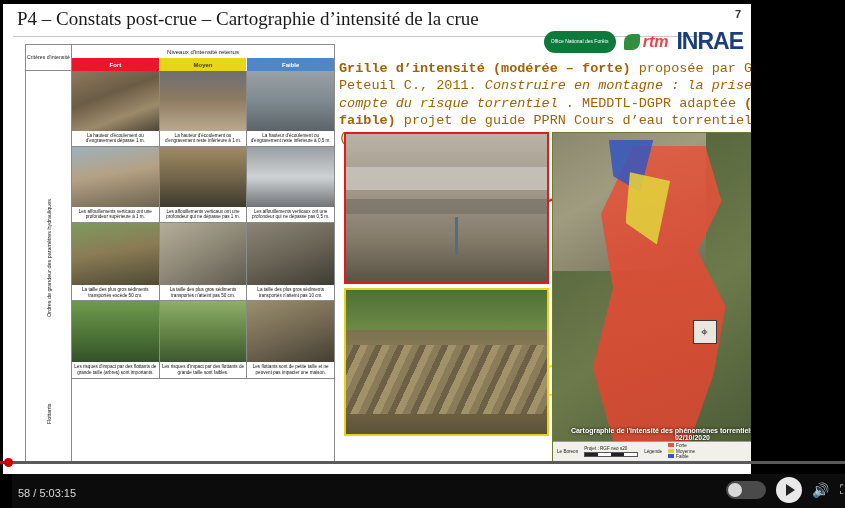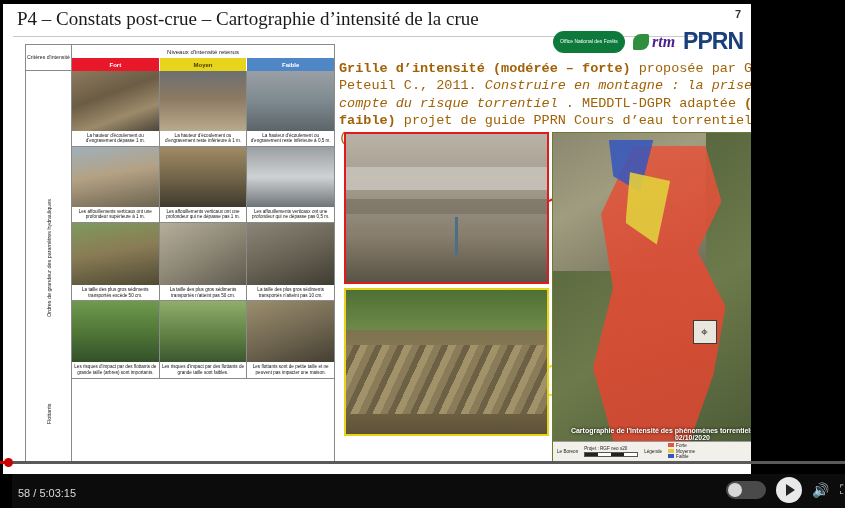--- a/index.html
+++ b/index.html
@@ -11,21 +11,21 @@
 
   .slide-title{position:absolute;left:14px;top:4px;font-family:"Liberation Serif",serif;font-size:19px;color:#1a1a1a;white-space:nowrap;}
   .title-rule{position:absolute;left:10px;top:32px;width:690px;height:1px;background:#c9c9c9;}
   .page-num{position:absolute;right:10px;top:4px;font-size:11px;color:#333;font-weight:bold;}
 
   
   .logos{position:absolute;right:8px;top:24px;display:flex;align-items:center;gap:8px;}
   .logo-onf{width:72px;height:22px;border-radius:11px;background:#0d7a3c;color:#fff;font-size:5px;display:flex;align-items:center;justify-content:center;text-align:center;line-height:1.1;padding:0 3px;box-sizing:border-box;}
   .logo-rtm{display:flex;align-items:center;gap:3px;}
   .logo-rtm .leaf{width:16px;height:16px;background:#2f8f3f;border-radius:50% 10% 50% 10%;}
-  .logo-rtm .txt{font-size:16px;color:#4c1d95;font-weight:bold;font-style:italic;font-family:Liberation Serif, serif;}
+  .logo-rtm .txt{font-size:16px;color:#ef4444;font-weight:bold;font-style:italic;}
   .logo-inrae{font-size:23px;color:#1a3f7a;font-weight:bold;letter-spacing:-1px;}
 
   
   .grid-panel{position:absolute;left:22px;top:40px;width:310px;height:418px;border:1px solid #8a8a8a;background:#fff;box-sizing:border-box;}
   .grid-head-left{position:absolute;left:0;top:0;width:46px;height:26px;border-right:1px solid #8a8a8a;border-bottom:1px solid #8a8a8a;font-size:5.2px;color:#222;display:flex;align-items:center;justify-content:center;text-align:center;line-height:1.25;box-sizing:border-box;}
   .grid-head-right{position:absolute;left:46px;top:0;right:0;height:13px;font-size:6px;display:flex;align-items:center;justify-content:center;color:#222;border-bottom:0;box-sizing:border-box;}
   .lvl-row{position:absolute;left:46px;top:13px;right:0;height:13px;display:flex;}
   .lvl{flex:1;display:flex;align-items:center;justify-content:center;font-size:6px;color:#fff;font-weight:bold;border-right:1px solid #fff;box-sizing:border-box;}
   .lvl:last-child{border-right:none;}
 
@@ -123,21 +123,21 @@
     <div class="slide-title">P4 – Constats post-crue – Cartographie d’intensité de la crue</div>
     <div class="title-rule"></div>
     <div class="page-num">7</div>
 
     <div class="logos">
       <div class="logo-onf">Office National des Forêts</div>
       <div class="logo-rtm">
         <span class="leaf"></span>
         <span class="txt">rtm</span>
       </div>
-      <div class="logo-inrae">PPRN</div>
+      <div class="logo-inrae">INRAE</div>
     </div>
 
     <div class="grid-panel">
       <div class="grid-head-left">Critères d'intensité</div>
       <div class="grid-head-right">Niveaux d'intensité retenus</div>
       <div class="lvl-row" id="levels">
           <div class="lvl" style="background: rgb(232, 23, 42);">Fort</div>
           <div class="lvl" style="background: rgb(232, 212, 26); color: rgb(74, 64, 0);">Moyen</div>
           <div class="lvl" style="background: rgb(79, 134, 198);">Faible</div>
         </div>

